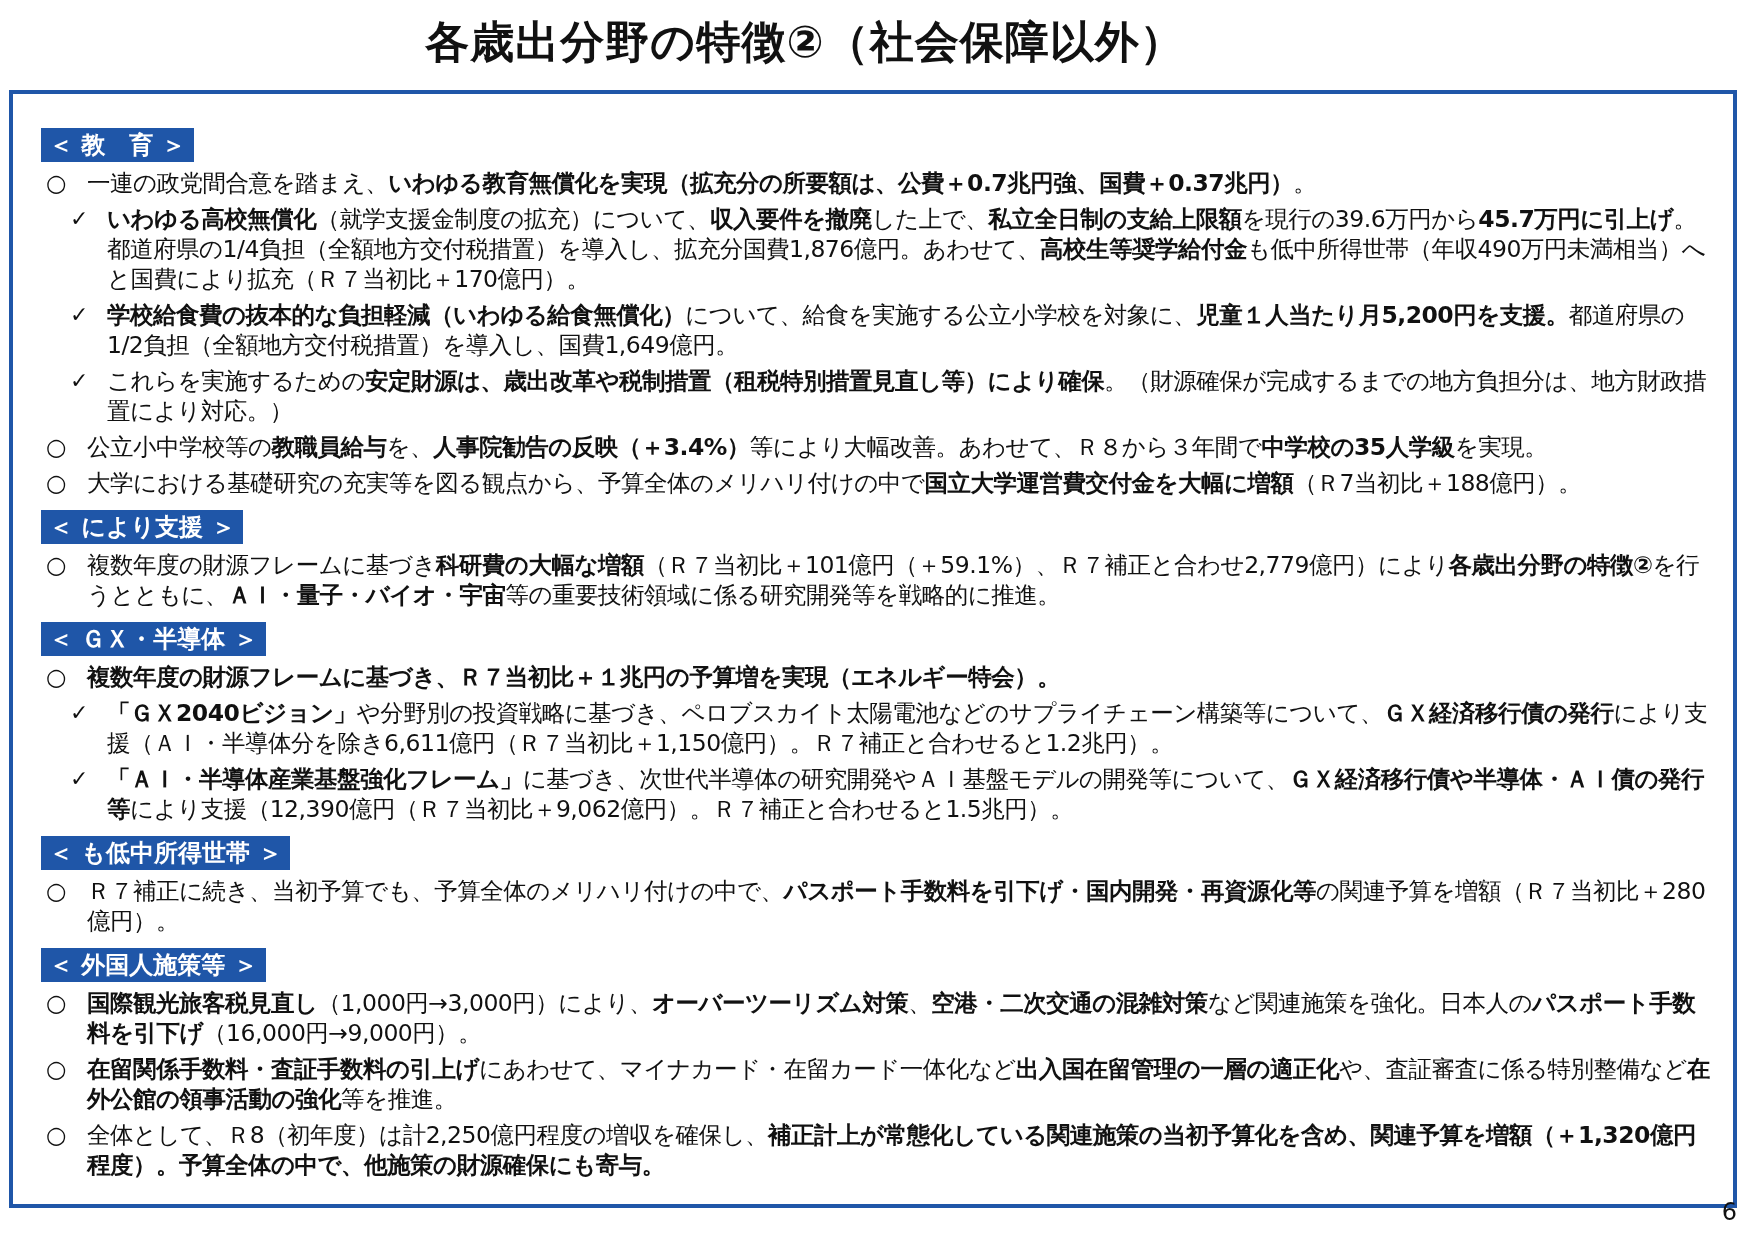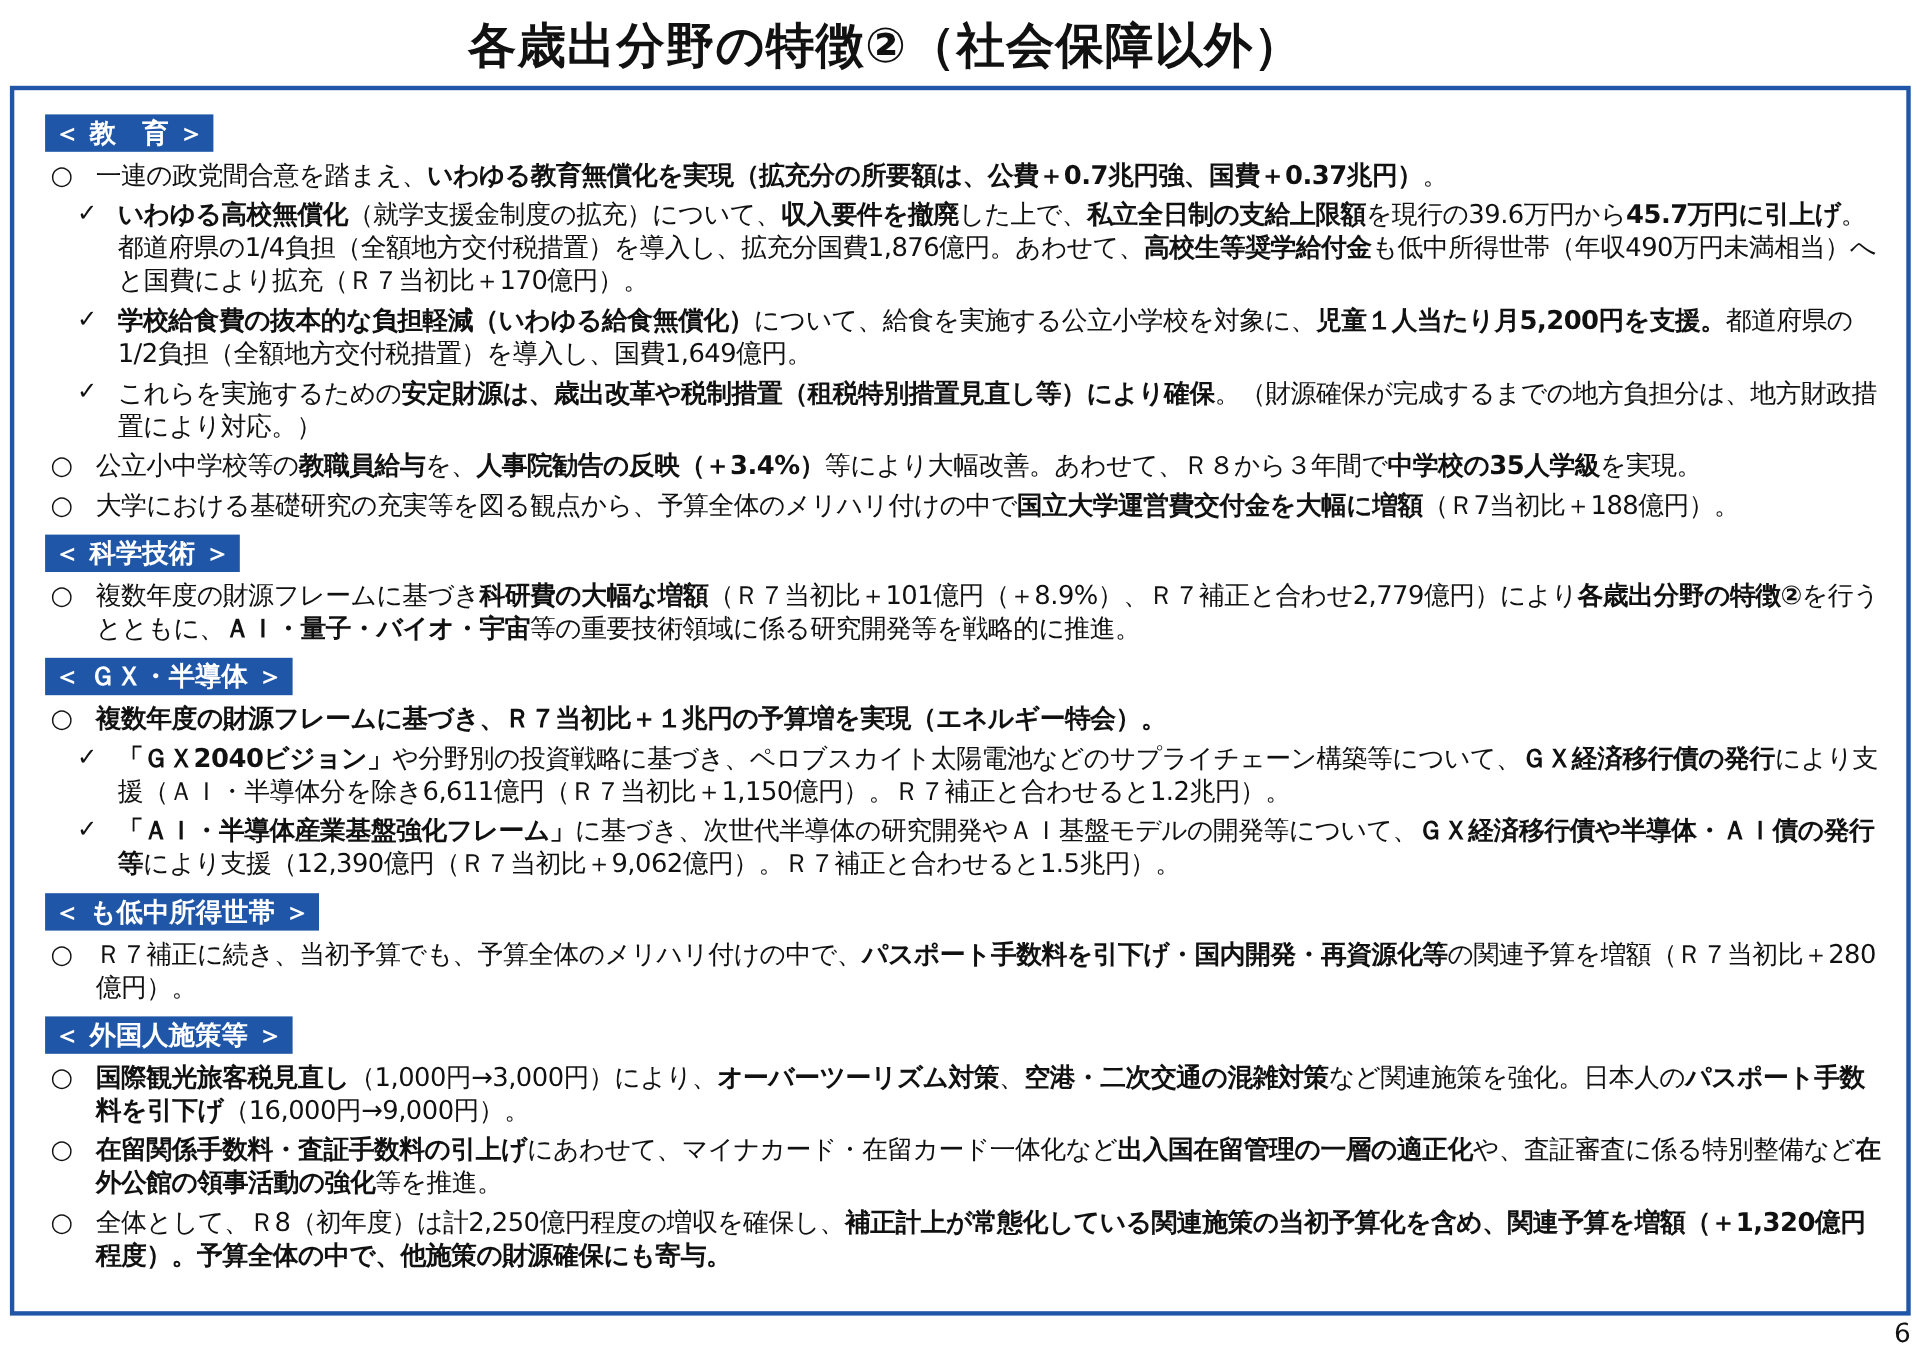--- a/index.html
+++ b/index.html
@@ -7,23 +7,23 @@
     width: 1755px; height: 1241px; position: relative; overflow: hidden;
     font-family: "DejaVu Sans", "Liberation Sans", sans-serif;
     color: #111111;
   }
   .title {
     position: absolute; top: 14px; left: 0; width: 1610px;
     text-align: center; font-size: 44px; font-weight: bold; letter-spacing: 1px;
     line-height: 56px;
   }
   .frame {
-    position: absolute; left: 9px; top: 78px; width: 1728px; height: 1118px;
+    position: absolute; left: 9px; top: 90px; width: 1728px; height: 1118px;
     border: 4px solid #1f56a8; box-sizing: border-box;
-    padding: 16px 16px 0 18px;
+    padding: 28px 16px 0 18px;
   }
   .section-head {
     display: inline-block; background: #1f56a8; color: #ffffff;
     font-size: 24px; font-weight: bold; line-height: 34px;
     padding: 0 8px; margin: 6px 0 4px 10px;
   }
   .item {
     position: relative; font-size: 23.5px; line-height: 30px;
     margin: 2px 0 6px 0; padding-left: 56px; letter-spacing: -0.5px;
   }
@@ -41,20 +41,20 @@
   }
 </style>
 </head>
 <body>
 
 <div class="title">各歳出分野の特徴②（社会保障以外）</div>
 
 <div class="frame">
   <div id="sections">
       <div><div class="section-head">＜ 教　育 ＞</div><div class="item"><span class="mark">○</span><span>一連の政党間合意を踏まえ、</span><b>いわゆる教育無償化を実現（拡充分の所要額は、公費＋0.7兆円強、国費＋0.37兆円）</b><span>。</span></div><div class="sub"><span class="mark">✓</span><b>いわゆる高校無償化</b><span>（就学支援金制度の拡充）について、</span><b>収入要件を撤廃</b><span>した上で、</span><b>私立全日制の支給上限額</b><span>を現行の39.6万円から</span><b>45.7万円に引上げ</b><span>。都道府県の1/4負担（全額地方交付税措置）を導入し、拡充分国費1,876億円。あわせて、</span><b>高校生等奨学給付金</b><span>も低中所得世帯（年収490万円未満相当）へと国費により拡充（Ｒ７当初比＋170億円）。</span></div><div class="sub"><span class="mark">✓</span><b>学校給食費の抜本的な負担軽減（いわゆる給食無償化）</b><span>について、給食を実施する公立小学校を対象に、</span><b>児童１人当たり月5,200円を支援。</b><span>都道府県の1/2負担（全額地方交付税措置）を導入し、国費1,649億円。</span></div><div class="sub"><span class="mark">✓</span><span>これらを実施するための</span><b>安定財源は、歳出改革や税制措置（租税特別措置見直し等）により確保</b><span>。（財源確保が完成するまでの地方負担分は、地方財政措置により対応。）</span></div><div class="item"><span class="mark">○</span><span>公立小中学校等の</span><b>教職員給与</b><span>を、</span><b>人事院勧告の反映（＋3.4%）</b><span>等により大幅改善。あわせて、Ｒ８から３年間で</span><b>中学校の35人学級</b><span>を実現。</span></div><div class="item"><span class="mark">○</span><span>大学における基礎研究の充実等を図る観点から、予算全体のメリハリ付けの中で</span><b>国立大学運営費交付金を大幅に増額</b><span>（Ｒ7当初比＋188億円）。</span></div></div>
-      <div><div class="section-head">＜ 科学技術 ＞</div><div class="item"><span class="mark">○</span><span>複数年度の財源フレームに基づき</span><b>科研費の大幅な増額</b><span>（Ｒ７当初比＋101億円（＋8.9%）、Ｒ７補正と合わせ2,779億円）により</span><b>各歳出分野の特徴②</b><span>を行うとともに、</span><b>ＡＩ・量子・バイオ・宇宙</b><span>等の重要技術領域に係る研究開発等を戦略的に推進。</span></div></div>
+      <div><div class="section-head">＜ により支援 ＞</div><div class="item"><span class="mark">○</span><span>複数年度の財源フレームに基づき</span><b>科研費の大幅な増額</b><span>（Ｒ７当初比＋101億円（＋59.1%）、Ｒ７補正と合わせ2,779億円）により</span><b>各歳出分野の特徴②</b><span>を行うとともに、</span><b>ＡＩ・量子・バイオ・宇宙</b><span>等の重要技術領域に係る研究開発等を戦略的に推進。</span></div></div>
       <div><div class="section-head">＜ ＧＸ・半導体 ＞</div><div class="item"><span class="mark">○</span><b>複数年度の財源フレームに基づき、Ｒ７当初比＋１兆円の予算増を実現（エネルギー特会）。</b></div><div class="sub"><span class="mark">✓</span><b>「ＧＸ2040ビジョン」</b><span>や分野別の投資戦略に基づき、ペロブスカイト太陽電池などのサプライチェーン構築等について、</span><b>ＧＸ経済移行債の発行</b><span>により支援（ＡＩ・半導体分を除き6,611億円（Ｒ７当初比＋1,150億円）。Ｒ７補正と合わせると1.2兆円）。</span></div><div class="sub"><span class="mark">✓</span><b>「ＡＩ・半導体産業基盤強化フレーム」</b><span>に基づき、次世代半導体の研究開発やＡＩ基盤モデルの開発等について、</span><b>ＧＸ経済移行債や半導体・ＡＩ債の発行等</b><span>により支援（12,390億円（Ｒ７当初比＋9,062億円）。Ｒ７補正と合わせると1.5兆円）。</span></div></div>
       <div><div class="section-head">＜ も低中所得世帯 ＞</div><div class="item"><span class="mark">○</span><span>Ｒ７補正に続き、当初予算でも、予算全体のメリハリ付けの中で、</span><b>パスポート手数料を引下げ・国内開発・再資源化等</b><span>の関連予算を増額（Ｒ７当初比＋280億円）。</span></div></div>
       <div><div class="section-head">＜ 外国人施策等 ＞</div><div class="item"><span class="mark">○</span><b>国際観光旅客税見直し</b><span>（1,000円→3,000円）により、</span><b>オーバーツーリズム対策</b><span>、</span><b>空港・二次交通の混雑対策</b><span>など関連施策を強化。日本人の</span><b>パスポート手数料を引下げ</b><span>（16,000円→9,000円）。</span></div><div class="item"><span class="mark">○</span><b>在留関係手数料・査証手数料の引上げ</b><span>にあわせて、マイナカード・在留カード一体化など</span><b>出入国在留管理の一層の適正化</b><span>や、査証審査に係る特別整備など</span><b>在外公館の領事活動の強化</b><span>等を推進。</span></div><div class="item"><span class="mark">○</span><span>全体として、Ｒ8（初年度）は計2,250億円程度の増収を確保し、</span><b>補正計上が常態化している関連施策の当初予算化を含め、関連予算を増額（＋1,320億円程度）。予算全体の中で、他施策の財源確保にも寄与。</b></div></div>
     </div>
 </div>
 
 <div class="page-num">6</div>
 
 </body></html>

